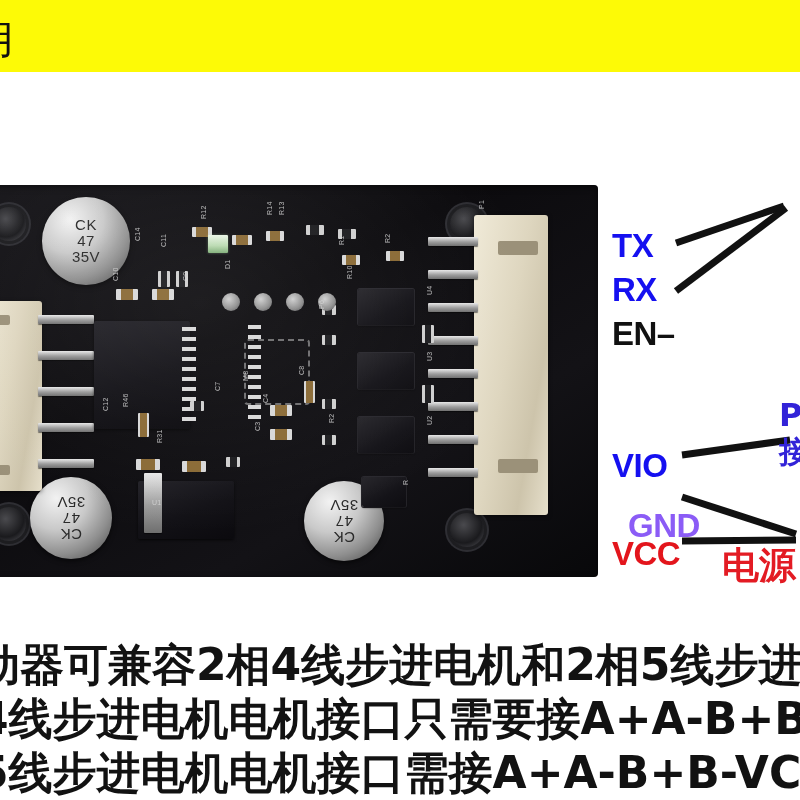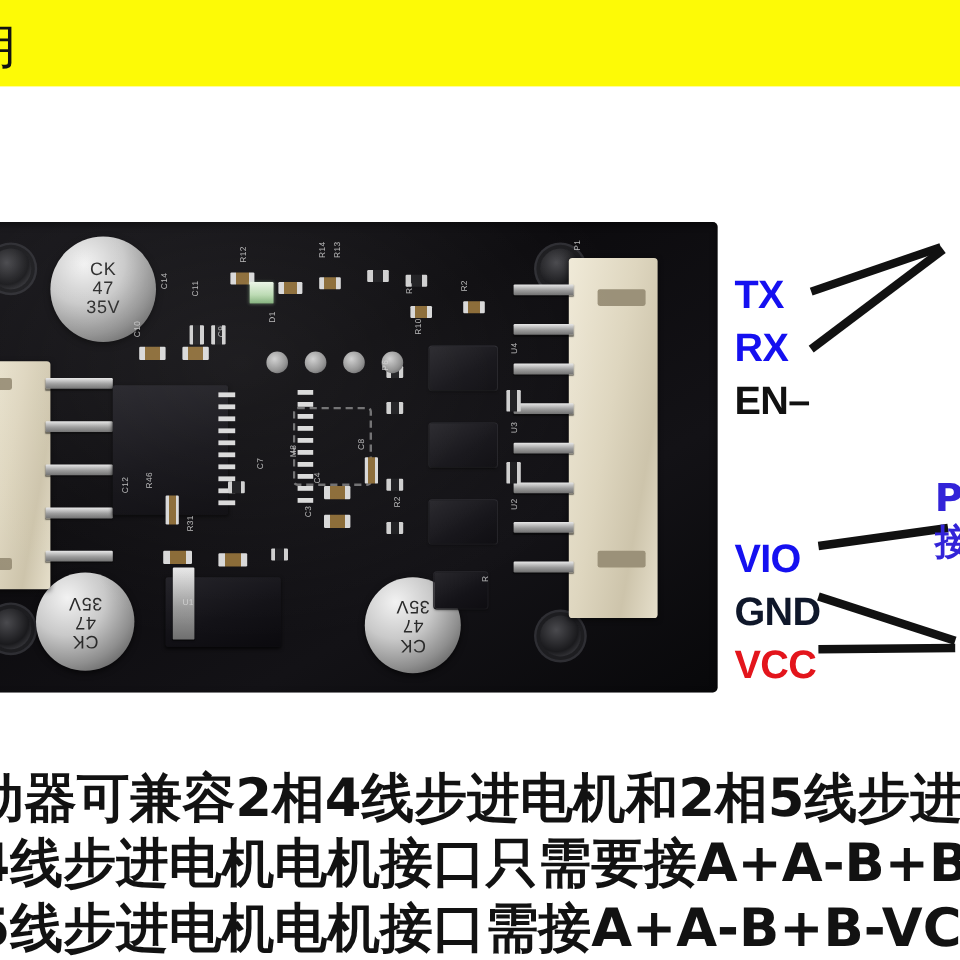--- a/index.html
+++ b/index.html
@@ -238,39 +238,40 @@
       <div class="silk v" style="left:170px;top:258px;">R31</div>
       <div class="silk v" style="left:416px;top:300px;">R</div>
     </div>
   </div>
 
   <div class="labels">
     <div class="plabel" style="top:228px;color:#1510f0;">TX</div>
     <div class="plabel" style="top:272px;color:#1510f0;">RX</div>
     <div class="plabel" style="top:316px;color:#111111;">EN–</div>
     <div class="plabel" style="top:448px;color:#1510f0;">VIO</div>
-    <div class="plabel" style="top:492px;color:#0f172a;">GND</div>
+    <div class="plabel" style="top:508px;color:#8b5cf6;margin-left:16px;">GND</div>
     <div class="plabel" style="top:536px;color:#e3151c;">VCC</div>
   </div>
 
   <svg class="arrows" viewBox="0 0 800 800">
 
     <line x1="676" y1="243" x2="784" y2="206" stroke="#111" stroke-width="7"></line>
 
     <line x1="676" y1="291" x2="786" y2="208" stroke="#111" stroke-width="7"></line>
 
     <line x1="682" y1="455" x2="790" y2="440" stroke="#111" stroke-width="7"></line>
 
     <line x1="682" y1="497" x2="796" y2="534" stroke="#111" stroke-width="7"></line>
 
     <line x1="682" y1="541" x2="796" y2="540" stroke="#111" stroke-width="7"></line>
   </svg>
 
   <div class="anno anno-blue">P</div>
   <div class="anno anno-blue2">接</div>
+  <div class="anno anno-power">电源</div>
 
   <div class="btext">
     <div class="bline bl1">动器可兼容2相4线步进电机和2相5线步进</div>
     <div class="bline bl2">4线步进电机电机接口只需要接A+A-B+B-</div>
     <div class="bline bl3">5线步进电机电机接口需接A+A-B+B-VCC共</div>
   </div>
 
 </div>
 
 </body></html>

